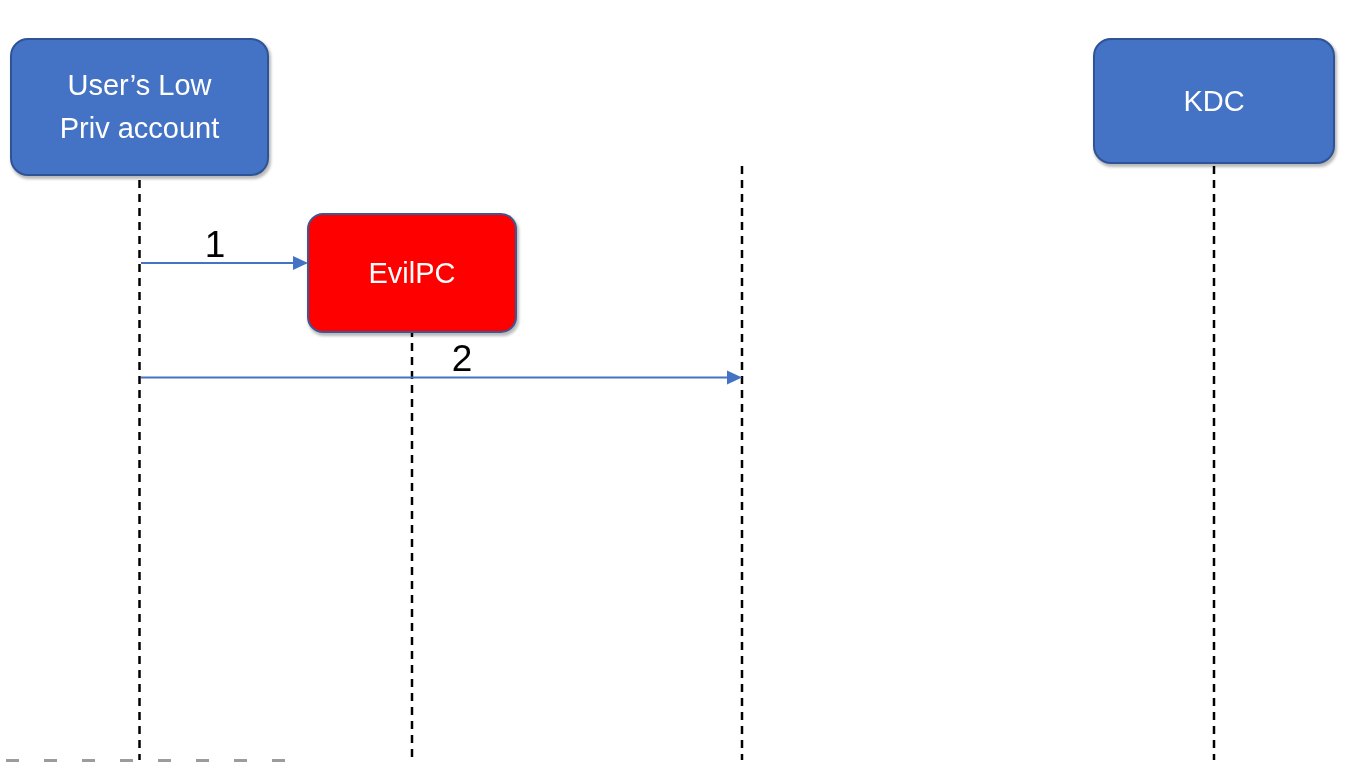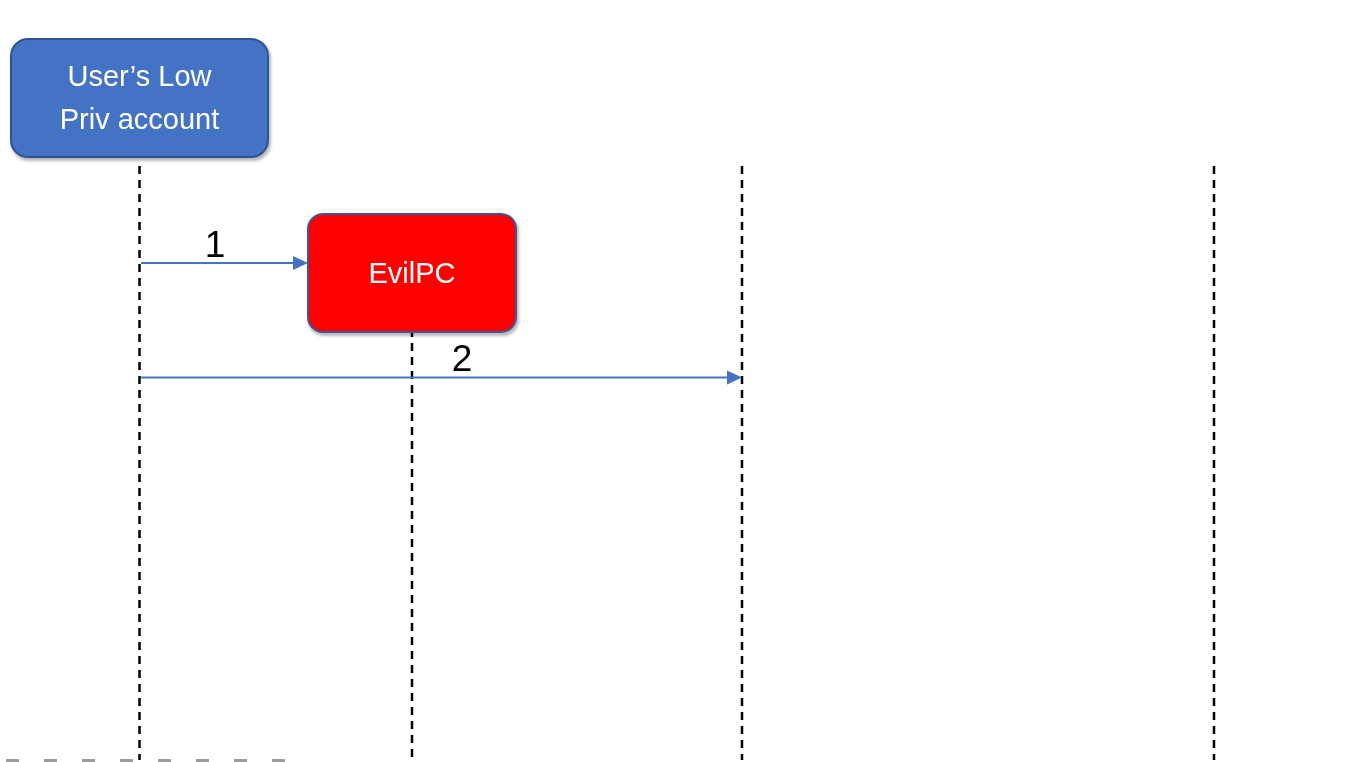--- a/index.html
+++ b/index.html
@@ -31,21 +31,21 @@
     font-size: 29px;
     line-height: 43px;
     border-radius: 18px;
     box-shadow: 1.5px 2.5px 3px rgba(0,0,0,0.28);
   }
   .actor {
     background: #4472C4;
     border: 2px solid #2F5496;
   }
   .actor-label { display: inline-block; }
-  #actor-user    { left: 10px;   top: 38px; width: 259px; height: 120px; }
+  #actor-user    { left: 10px;   top: 38px; width: 259px; height: 138px; }
   #actor-user .actor-label { max-width: 182px; }
   #actor-machine { left: 605px;  top: 38px; width: 275px; height: 126px; }
   #actor-machine .actor-label { max-width: 245px; }
   #actor-kdc     { left: 1093px; top: 38px; width: 242px; height: 126px; }
   #node-evilpc {
     left: 307px; top: 213px; width: 210px; height: 120px;
     background: #FE0000;
     border: 2.5px solid #3A5896;
     border-radius: 16px;
   }
@@ -79,20 +79,23 @@
     <polygon points="742,377.5 727,370.5 727,384.5" fill="#4472C4"></polygon>
 
     <line x1="6" y1="761" x2="292" y2="761" stroke="#9C9C9C" stroke-width="4" stroke-dasharray="13 25"></line>
   </svg>
 
   <div class="box actor" id="actor-user">
     <span class="actor-label">User’s Low Priv account</span>
   </div>
 
 
+  <div class="box actor" id="actor-kdc">
+    <span class="actor-label">KDC</span>
+  </div>
 
   <div class="box" id="node-evilpc">
     <span class="actor-label">EvilPC</span>
   </div>
 
   <div class="msg-label" id="msg-label-1">1</div>
   <div class="msg-label" id="msg-label-2">2</div>
 
 </div>
 

